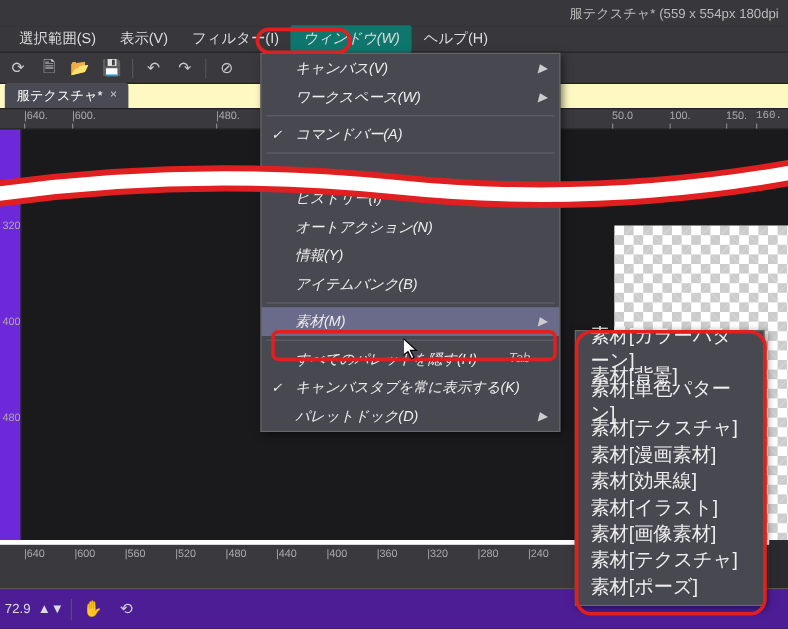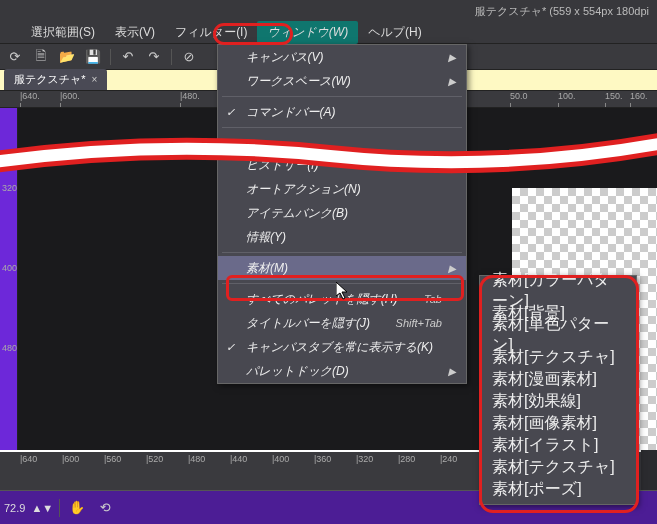--- a/index.html
+++ b/index.html
@@ -1,35 +1,35 @@
 <!DOCTYPE html>
 <html><head>
 <meta charset="utf-8">
 <style>
 * { margin: 0; padding: 0; box-sizing: border-box; font-family: "MS Gothic", sans-serif; }
 body { background: #2b2b2f; color: #d0d0d0; width: 657px; height: 524px; overflow: hidden; position: relative; font-size: 12px; }
 .titlebar { height: 22px; background: #38383c; display: flex; justify-content: flex-end; align-items: center; padding-right: 8px; color: #bbb; font-size: 11px; }
-.menubar { height: 22px; background: #38383c; display: flex; align-items: center; padding-left: 21px; border-bottom: 1px solid #222; }
+.menubar { height: 22px; background: #38383c; display: flex; align-items: center; padding-left: 6px; border-bottom: 1px solid #222; }
 .menu-item { padding: 3px 10px; cursor: pointer; color: #ddd; font-size: 12px; }
 .menu-item.active { background: #0f766e; border-radius: 2px; font-style: italic; }
 .toolbar { height: 26px; background: #3a3a3e; display: flex; align-items: center; padding-left: 4px; gap: 4px; border-bottom: 1px solid #222; }
 .tool-btn { width: 22px; height: 20px; display: flex; align-items: center; justify-content: center; color: #ccc; font-size: 13px; }
 .tool-sep { width: 1px; height: 16px; background: #555; margin: 0 2px; }
 .tab-row { height: 20px; background: #fef9c3; display: flex; align-items: flex-end; padding-left: 4px; }
 .tab { background: #4a4a55; color: #fff; font-size: 11px; padding: 3px 10px; border-radius: 3px 3px 0 0; display: flex; align-items: center; gap: 6px; }
 .tab .close { font-size: 10px; color: #ccc; }
 .ruler-h { height: 18px; background: #3a3a3e; position: relative; overflow: hidden; border-top: 1px solid #222; border-bottom: 1px solid #222; }
 .ruler-h .tick { position: absolute; top: 0; font-size: 9px; color: #aaa; }
 .ruler-h .tick::before { content: ""; position: absolute; left: 0; top: 12px; width: 1px; height: 6px; background: #888; }
 .work { position: absolute; left: 0; top: 108px; right: 0; bottom: 0; }
 .ruler-v { position: absolute; left: 0; top: 0; width: 18px; bottom: 74px; background: #6d28d9; border-right: 1px solid #222; }
 .ruler-v .vtick { position: absolute; left: 2px; font-size: 9px; color: #aaa; writing-mode: horizontal-tb; }
 .canvas-dark { position: absolute; left: 18px; top: 0; right: 0; bottom: 74px; background: #1a1a1c; }
 .checker { position: absolute; right: 0; top: 80px; width: 145px; height: 262px; background-image: linear-gradient(45deg,#ccc 25%,transparent 25%),linear-gradient(-45deg,#ccc 25%,transparent 25%),linear-gradient(45deg,transparent 75%,#ccc 75%),linear-gradient(-45deg,transparent 75%,#ccc 75%); background-size: 16px 16px; background-position: 0 0,0 8px,8px -8px,-8px 0; background-color: #fff; }
-.footer1 { position: absolute; left: 0; bottom: 34px; right: 16px; height: 40px; background: #3a3a3e; border-top: 2px solid #ffffff; }
+.footer1 { position: absolute; left: 0; bottom: 34px; right: 16px; height: 40px; background: #3a3a3e; border-top: 4px solid #ffffff; }
 .footer-ruler { height: 16px; position: relative; }
 .footer-ruler .tick { position: absolute; top: 2px; font-size: 9px; color: #aaa; }
 .status { position: absolute; left: 0; bottom: 0; right: 0; height: 34px; background: #4c1d95; border-top: 1px solid #555; display: flex; align-items: center; padding-left: 4px; gap: 6px; font-size: 11px; color: #ddd; }
 .status .sep { width: 1px; height: 18px; background: #555; }
 .dropdown { position: absolute; left: 217px; top: 44px; width: 250px; background: #484850; border: 1px solid #666; box-shadow: 2px 2px 6px rgba(0,0,0,0.5); z-index: 10; }
 .dd-item { height: 24px; display: flex; align-items: center; padding: 0 18px 0 28px; position: relative; font-size: 12px; color: #eee; font-style: italic; }
 .dd-item .arrow { position: absolute; right: 10px; font-size: 10px; color: #ccc; }
 .dd-item .check { position: absolute; left: 8px; font-size: 11px; }
 .dd-item .shortcut { position: absolute; right: 24px; font-size: 11px; color: #ccc; }
 .dd-item.hl { background: #6a6a8a; }
@@ -77,21 +77,21 @@
 </div>
 
 <div class="ruler-h" id="rulerH">
     <span class="tick" style="left: 20px;">|640.</span>
     <span class="tick" style="left: 60px;">|600.</span>
     <span class="tick" style="left: 100px; margin-top: 42px;">|560.</span>
     <span class="tick" style="left: 180px;">|480.</span>
     <span class="tick" style="left: 510px;">50.0</span>
     <span class="tick" style="left: 558px;">100.</span>
     <span class="tick" style="left: 605px;">150.</span>
-    <span class="tick" style="left: 630px;">160.</span>
+    <span class="tick" style="left: 630px; font-family: Liberation Mono, monospace;">160.</span>
   </div>
 
 <div class="work">
   <div class="ruler-v" id="rulerV">
       <span class="vtick" style="top: 75px;">320</span>
       <span class="vtick" style="top: 155px;">400</span>
       <span class="vtick" style="top: 235px;">480</span>
     </div>
   <div class="canvas-dark">
     <div class="checker"></div>
@@ -141,57 +141,53 @@
     </div>
     <div class="dd-sep"></div>
     <div style="height: 22px;"></div>
     <div class="dd-item">
       <span>ヒストリー(I)</span>
     </div>
     <div class="dd-item">
       <span>オートアクション(N)</span>
     </div>
     <div class="dd-item">
+      <span>情報(Y)</span>
+    </div>
+    <div class="dd-item">
       <span>アイテムバンク(B)</span>
-    </div>
-    <div class="dd-item">
-      <span>情報(Y)</span>
     </div>
     <div class="dd-sep"></div>
     <div class="dd-item hl">
       <span>素材(M)</span>
       <span class="arrow">▶</span>
     </div>
     <div class="dd-sep"></div>
     <div class="dd-item">
       <span>すべてのパレットを隠す(H)</span>
       <span class="shortcut">Tab</span>
-    </div>
-    <div class="dd-item">
-      <span>タイトルバーを隠す(J)</span>
-      <span class="shortcut">Shift+Tab</span>
     </div>
     <div class="dd-item">
       <span class="check">✓</span>
       <span>キャンバスタブを常に表示する(K)</span>
     </div>
     <div class="dd-item">
       <span>パレットドック(D)</span>
       <span class="arrow">▶</span>
     </div>
   </div>
 <div class="submenu" id="submenu">
     <div class="sub-item">素材[カラーパターン]</div>
     <div class="sub-item">素材[背景]</div>
     <div class="sub-item">素材[単色パターン]</div>
     <div class="sub-item">素材[テクスチャ]</div>
     <div class="sub-item">素材[漫画素材]</div>
     <div class="sub-item">素材[効果線]</div>
+    <div class="sub-item">素材[イラスト]</div>
     <div class="sub-item">素材[画像素材]</div>
-    <div class="sub-item">素材[イラスト]</div>
     <div class="sub-item">素材[テクスチャ]</div>
     <div class="sub-item">素材[ポーズ]</div>
   </div>
 
 <div class="red-hl-menu"></div>
 <div class="red-hl-mat"></div>
 <div class="red-hl-sub"></div>
 <svg class="red-wave" viewBox="0 0 700 50">
   <path d="M0,28 Q175,2 350,20 T700,4" stroke="#e02020" stroke-width="6" fill="none"></path>
   <path d="M0,44 Q175,18 350,36 T700,20" stroke="#e02020" stroke-width="6" fill="none"></path>

